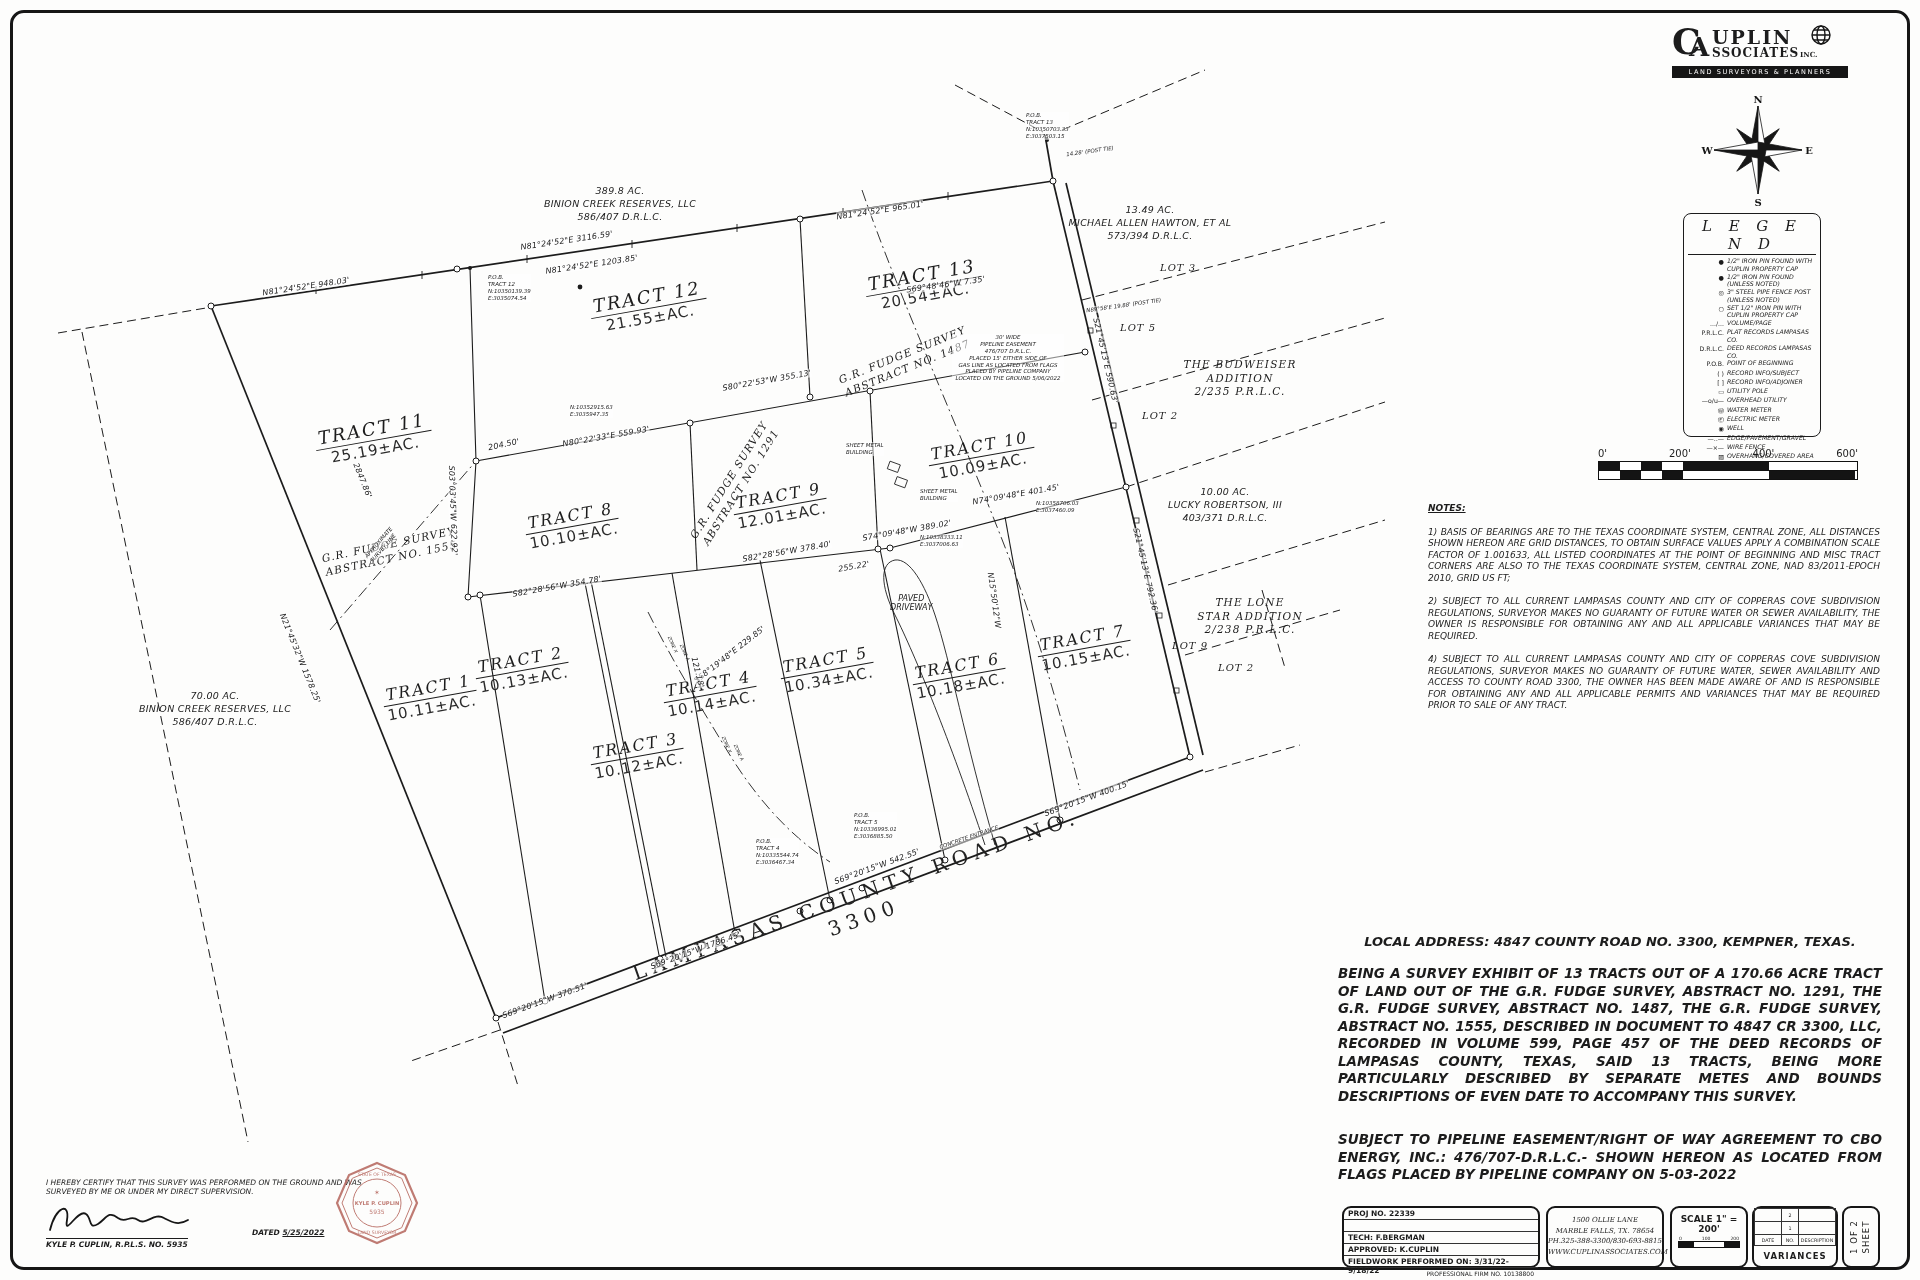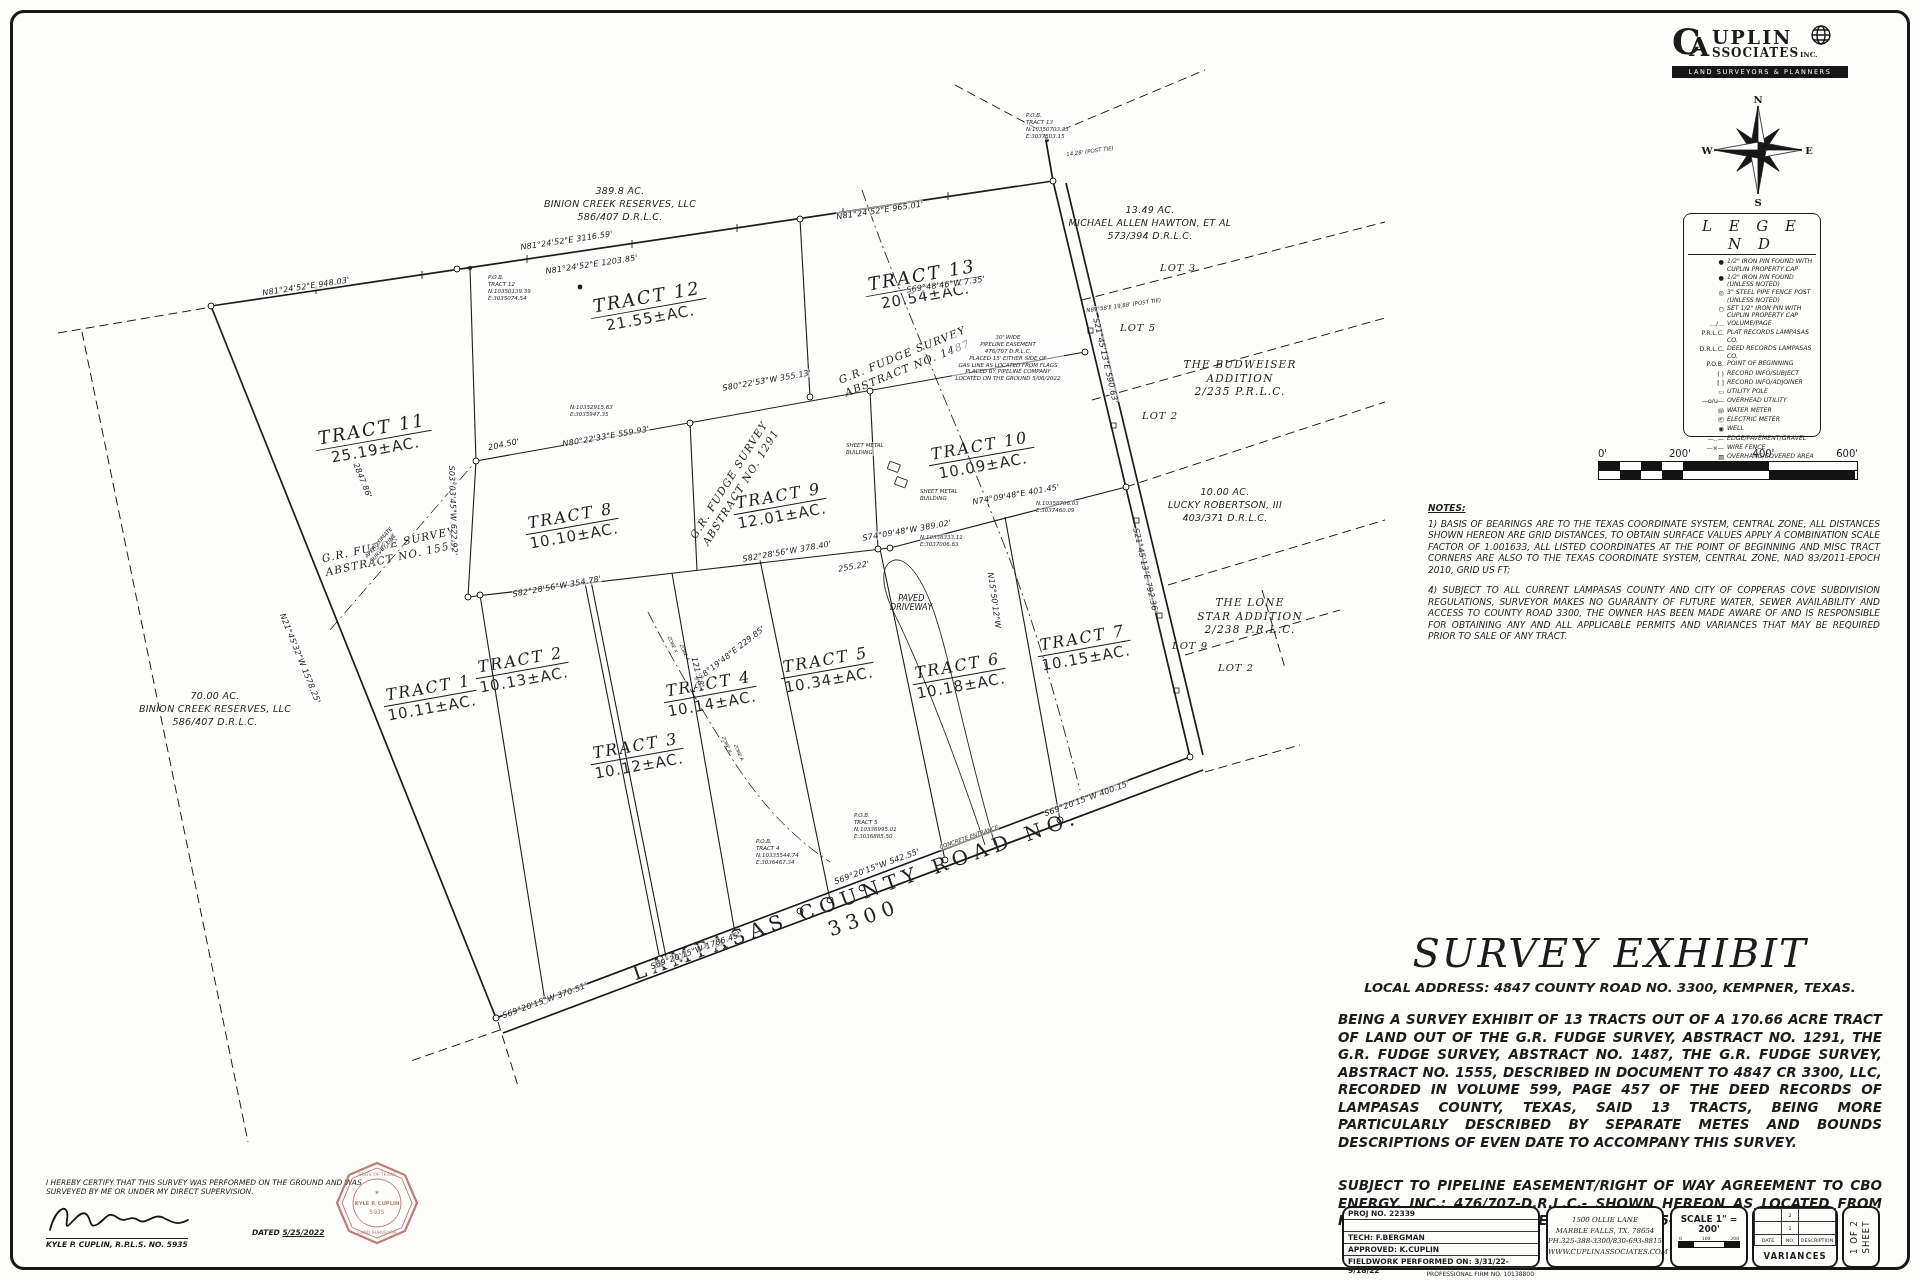--- a/index.html
+++ b/index.html
@@ -40,21 +40,21 @@
   .legend-lab{font:italic 6.2px "DejaVu Sans",sans-serif;line-height:1.25;}
   .scalebar{position:absolute;left:1598px;top:448px;width:260px;}
   .scalebar-ticks{display:flex;justify-content:space-between;font:10px "DejaVu Sans",sans-serif;margin-bottom:2px;}
   .sb{display:flex;height:8px;border:1px solid #111;}
   .sb+.sb{border-top:none;}
   .sb div{height:100%;}
   .black{background:#141414;} .white{background:#fff;}
   .notes{position:absolute;left:1428px;top:503px;width:452px;font:italic 9px "DejaVu Sans",sans-serif;
          line-height:1.28;text-align:justify;}
   .notes-head{font-weight:bold;text-decoration:underline;margin-bottom:3px;}
-  .notes p{margin:4px 0 9px;}
+  .notes p{margin:12px 0 9px;}
   .exhibit{position:absolute;left:1338px;top:930px;width:544px;text-align:center;}
   .exhibit-title{font:italic 40px "DejaVu Serif",serif;letter-spacing:2px;}
   .exhibit-addr{font:italic bold 13px "DejaVu Sans",sans-serif;margin-top:4px;}
   .exhibit-body{font:italic bold 13.5px "DejaVu Sans",sans-serif;text-align:justify;line-height:1.3;margin-top:16px;}
   .exhibit-pipe{font:italic bold 13.5px "DejaVu Sans",sans-serif;text-align:justify;line-height:1.3;margin-top:26px;}
   
   .tb{position:absolute;top:1206px;height:62px;background:#fdfdfc;border:2px solid #161616;border-radius:9px;box-sizing:border-box;}
   .tb1{left:1342px;width:198px;font:bold 7.5px "DejaVu Sans",sans-serif;}
   .tb1 .row{border-bottom:.8px solid #333;padding:1px 4px;height:9px;line-height:9px;}
   .tb1 .row:last-child{border-bottom:none;text-align:right;font-weight:normal;font-size:6px;}
@@ -457,25 +457,25 @@
       <div class="white" style="width:21px"></div>
         <div class="black" style="width:21px"></div>
       <div class="white" style="width:86px"></div>
         <div class="black" style="width:86px"></div>
     </div>
   </div>
 
   <div class="notes">
     <div class="notes-head">NOTES:</div>
     <p>1) BASIS OF BEARINGS ARE TO THE TEXAS COORDINATE SYSTEM, CENTRAL ZONE, ALL DISTANCES SHOWN HEREON ARE GRID DISTANCES, TO OBTAIN SURFACE VALUES APPLY A COMBINATION SCALE FACTOR OF 1.001633, ALL LISTED COORDINATES AT THE POINT OF BEGINNING AND MISC TRACT CORNERS ARE ALSO TO THE TEXAS COORDINATE SYSTEM, CENTRAL ZONE, NAD 83/2011-EPOCH 2010, GRID US FT;</p>
+    <p>2) SUBJECT TO ALL CURRENT LAMPASAS COUNTY AND CITY OF COPPERAS COVE SUBDIVISION REGULATIONS, SURVEYOR MAKES NO GUARANTY OF FUTURE WATER OR SEWER AVAILABILITY, THE OWNER IS RESPONSIBLE FOR OBTAINING ANY AND ALL APPLICABLE VARIANCES THAT MAY BE REQUIRED.</p>
     <p>4) SUBJECT TO ALL CURRENT LAMPASAS COUNTY AND CITY OF COPPERAS COVE SUBDIVISION REGULATIONS, SURVEYOR MAKES NO GUARANTY OF FUTURE WATER, SEWER AVAILABILITY AND ACCESS TO COUNTY ROAD 3300, THE OWNER HAS BEEN MADE AWARE OF AND IS RESPONSIBLE FOR OBTAINING ANY AND ALL APPLICABLE PERMITS AND VARIANCES THAT MAY BE REQUIRED PRIOR TO SALE OF ANY TRACT.</p>
   </div>
 
   <div class="exhibit">
-    <div class="exhibit-title">SURVEY EXHIBIT</div>
     <div class="exhibit-addr">LOCAL ADDRESS: 4847 COUNTY ROAD NO. 3300, KEMPNER, TEXAS.</div>
     <div class="exhibit-body">BEING A SURVEY EXHIBIT OF 13 TRACTS OUT OF A 170.66 ACRE TRACT OF LAND OUT OF THE G.R. FUDGE SURVEY, ABSTRACT NO. 1291, THE G.R. FUDGE SURVEY, ABSTRACT NO. 1487, THE G.R. FUDGE SURVEY, ABSTRACT NO. 1555, DESCRIBED IN DOCUMENT TO 4847 CR 3300, LLC, RECORDED IN VOLUME 599, PAGE 457 OF THE DEED RECORDS OF LAMPASAS COUNTY, TEXAS, SAID 13 TRACTS, BEING MORE PARTICULARLY DESCRIBED BY SEPARATE METES AND BOUNDS DESCRIPTIONS OF EVEN DATE TO ACCOMPANY THIS SURVEY.</div>
     <div class="exhibit-pipe">SUBJECT TO PIPELINE EASEMENT/RIGHT OF WAY AGREEMENT TO CBO ENERGY, INC.: 476/707-D.R.L.C.- SHOWN HEREON AS LOCATED FROM FLAGS PLACED BY PIPELINE COMPANY ON 5-03-2022</div>
   </div>
 
   <div class="cert">
     <div style="width:336px;">I HEREBY CERTIFY THAT THIS SURVEY WAS PERFORMED ON THE GROUND AND WAS SURVEYED BY ME OR UNDER MY DIRECT SUPERVISION.</div>
     <svg width="160" height="36" style="margin-top:4px;">
       <path d="M4 30 C10 6 24 2 21 20 C18 38 32 8 40 14 C46 18 42 30 52 24 C60 19 62 10 72 18 C80 24 84 14 92 20 C100 26 108 12 118 18 C126 22 132 26 142 20" stroke="#161616" stroke-width="1.8" fill="none" stroke-linecap="round"></path>
     </svg><br>

